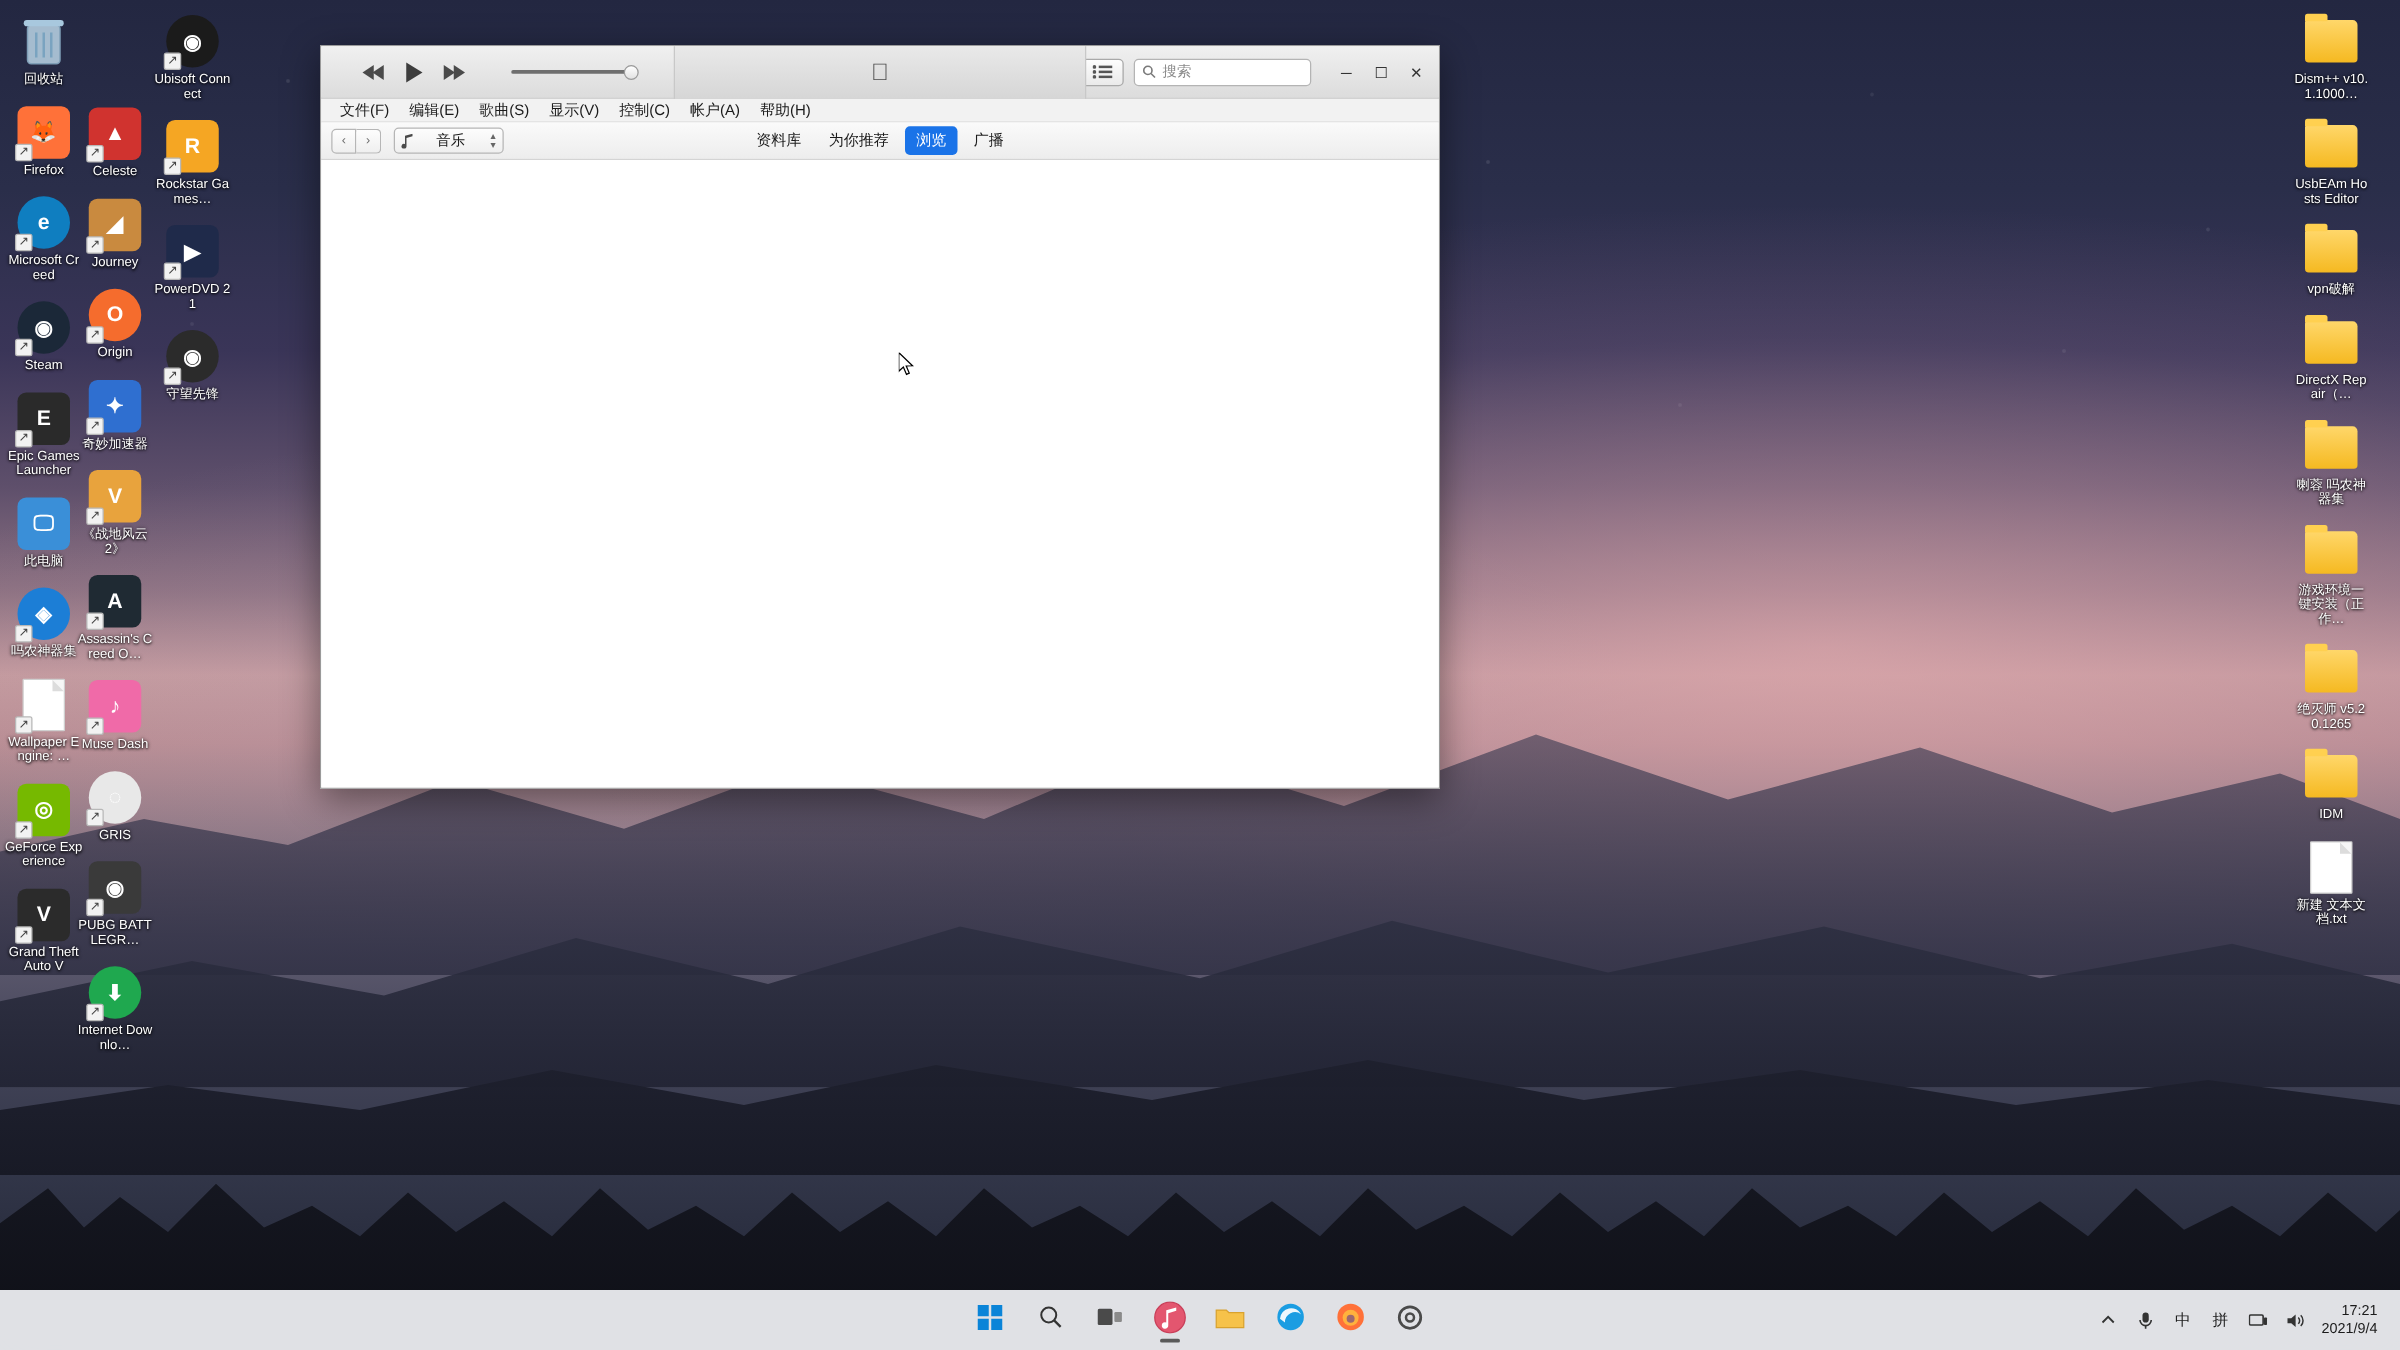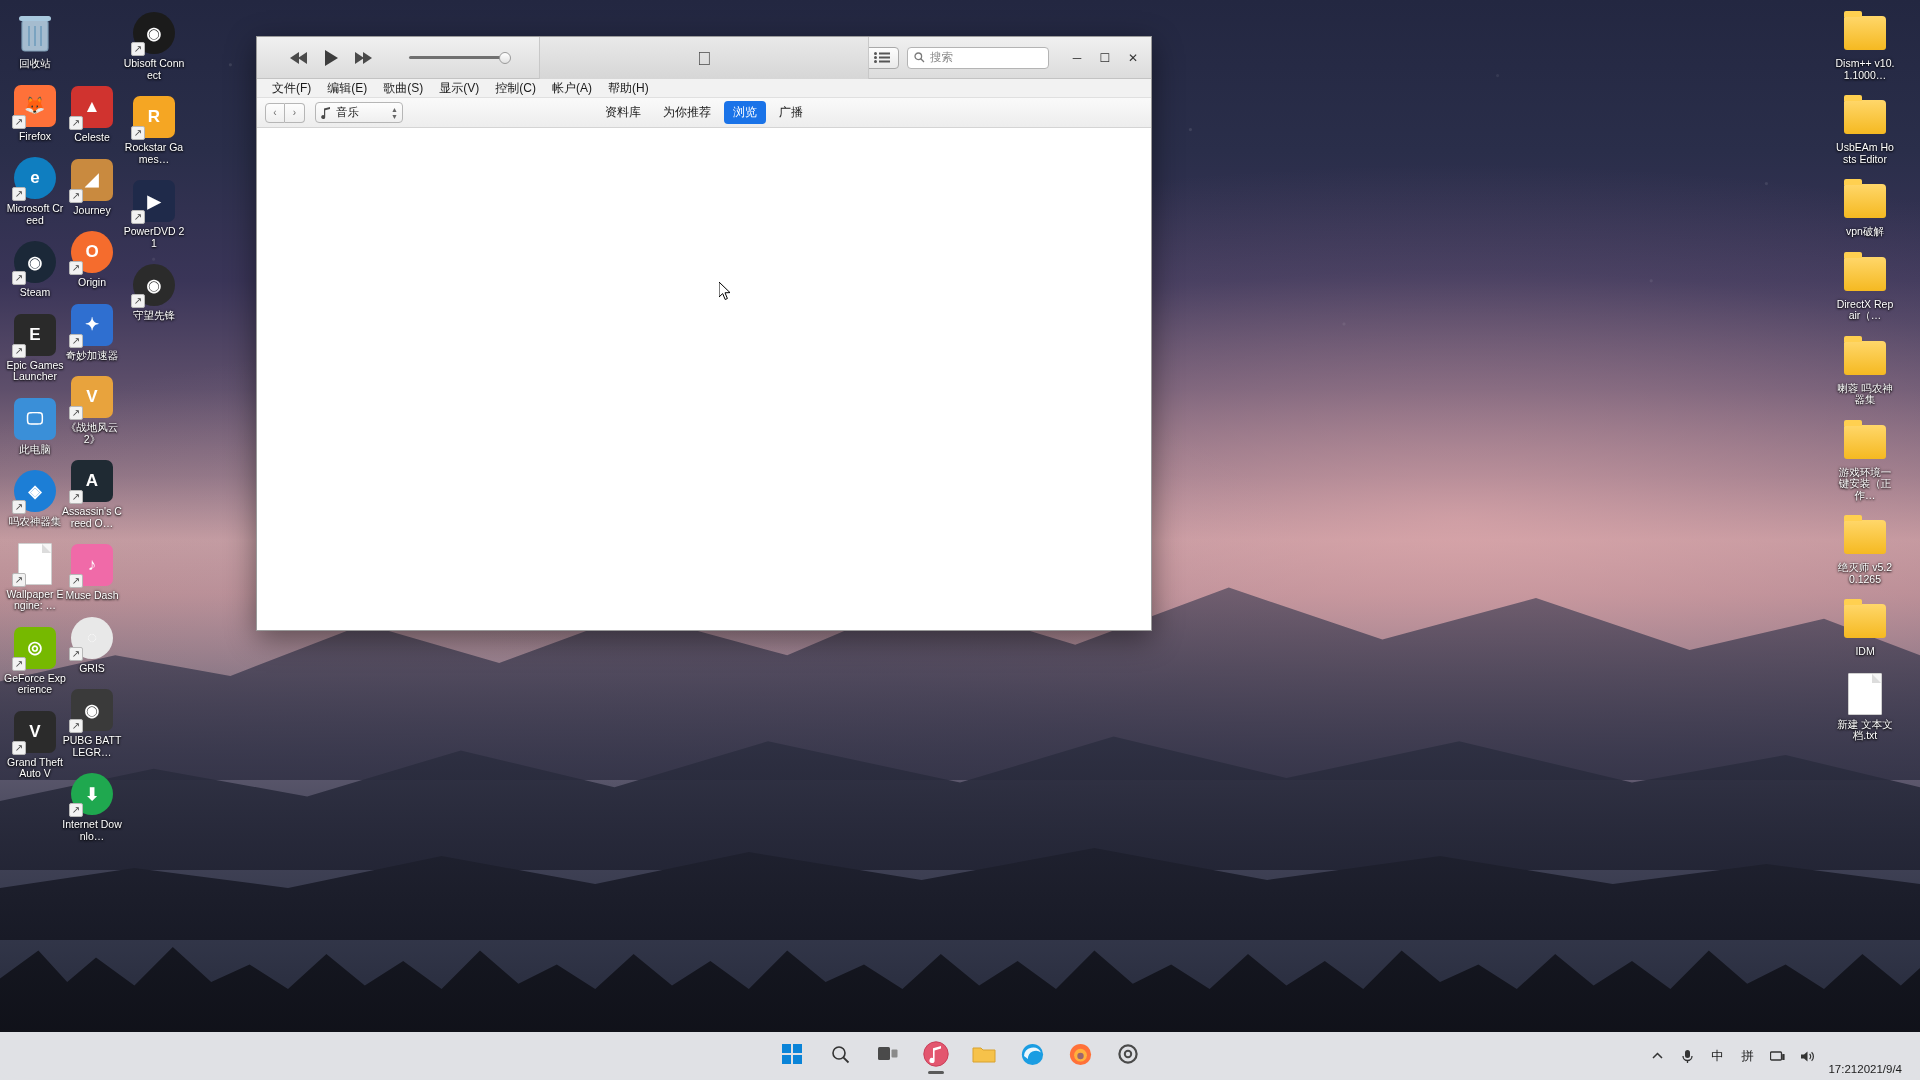--- a/index.html
+++ b/index.html
@@ -158,21 +158,21 @@
   .navbtn{
     width:20px; height:20px; border:1px solid #b6b6b6; background:linear-gradient(to bottom,#fdfdfd,#efefef);
     display:flex; align-items:center; justify-content:center;
     font-size:10px; color:#6e6e6e; cursor:pointer;
   }
   .navbtn.l{ border-radius:4px 0 0 4px; }
   .navbtn.r{ border-radius:0 4px 4px 0; border-left:none; }
   #media-select{
     margin-left:10px; width:88px; height:21px; border:1px solid #b6b6b6; border-radius:4px;
     background:linear-gradient(to bottom,#fdfdfd,#efefef);
-    display:flex; align-items:center; padding:4px 4px; gap:5px; cursor:pointer;
+    display:flex; align-items:center; padding:4px 4px; gap:18px; cursor:pointer;
   }
   #media-select .ms-lbl{ font-size:11.5px; color:#1b1b1b; flex:1; }
   #media-select .ms-arrows{ font-size:7px; color:#666; line-height:7px; text-align:center; }
   #it-tabs{
     position:absolute; left:50%; transform:translateX(-50%);
     display:flex; align-items:center; gap:4px;
   }
   .tab{
     font-size:12px; color:#1b1b1b; padding:3px 9px; border-radius:4px; cursor:pointer;
     white-space:nowrap;
@@ -204,21 +204,21 @@
   #tb-right{
     position:absolute; right:0; height:48px; display:flex; align-items:center;
     gap:4px; padding-right:10px;
   }
   .tray-item{
     min-width:26px; height:34px; padding:0 5px; border-radius:4px;
     display:flex; align-items:center; justify-content:center;
     font-size:12.5px; color:#1b1b1b; cursor:pointer;
   }
   #clock{
-    display:flex; align-items:flex-end; justify-content:center;
+    display:flex; flex-direction:column; align-items:flex-end; justify-content:center;
     font-size:11.5px; color:#1b1b1b; line-height:14px; padding:0 8px 0 4px;
     height:40px; border-radius:4px; cursor:pointer;
   }
 </style>
 </head>
 <body>
 
 <div id="wallpaper">
   <div id="mtn1"></div>
   <div id="mtn2"></div>

